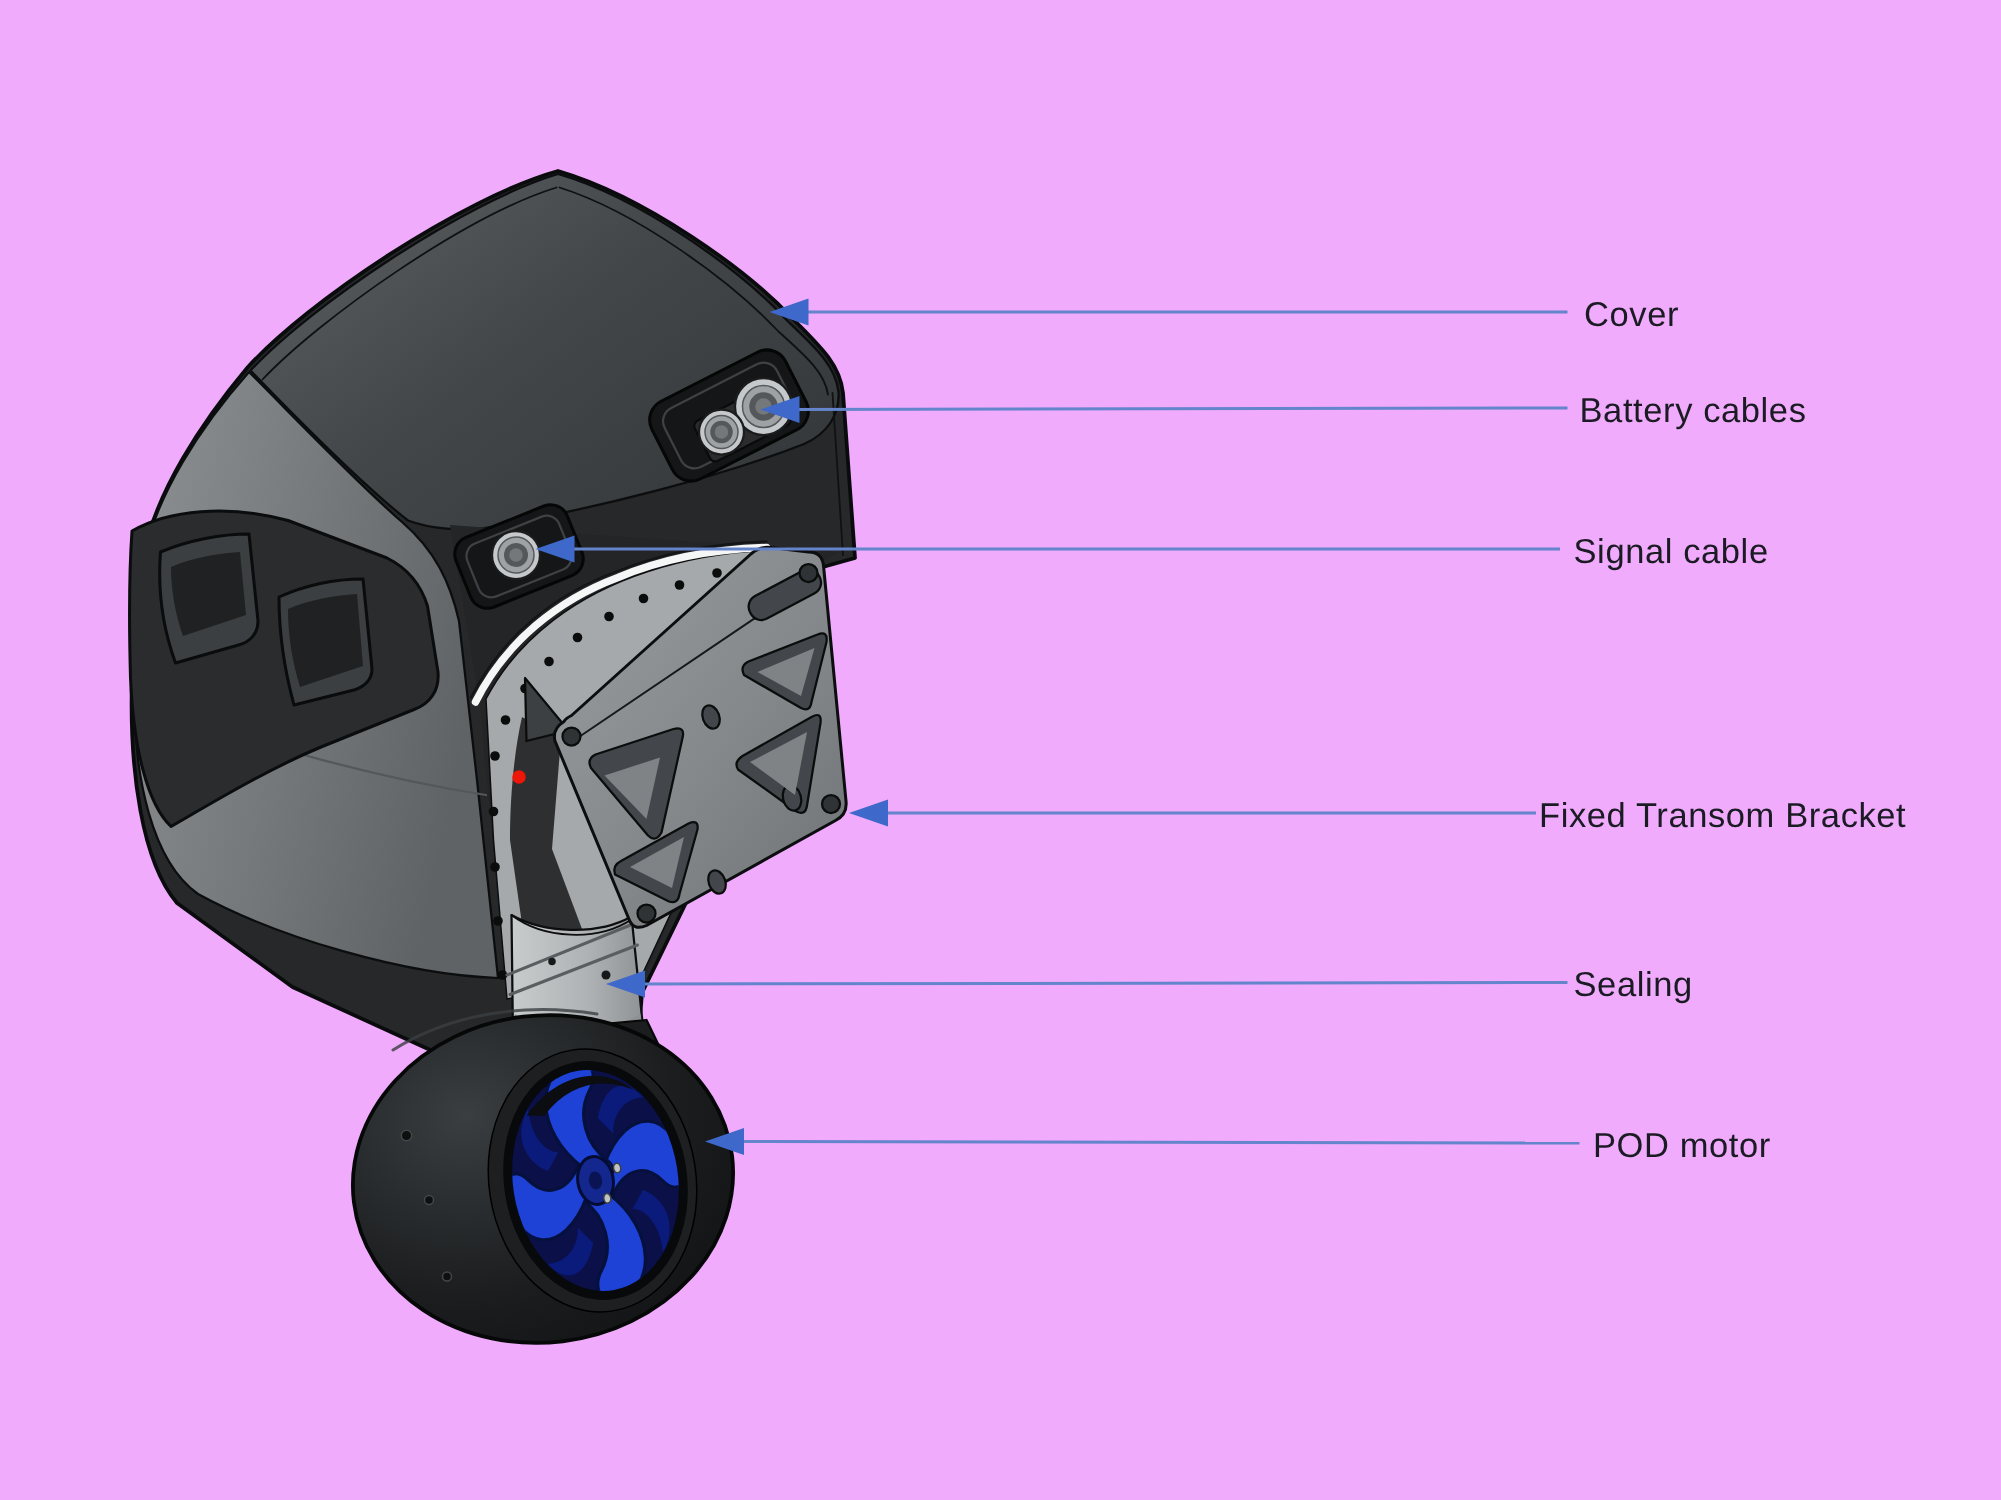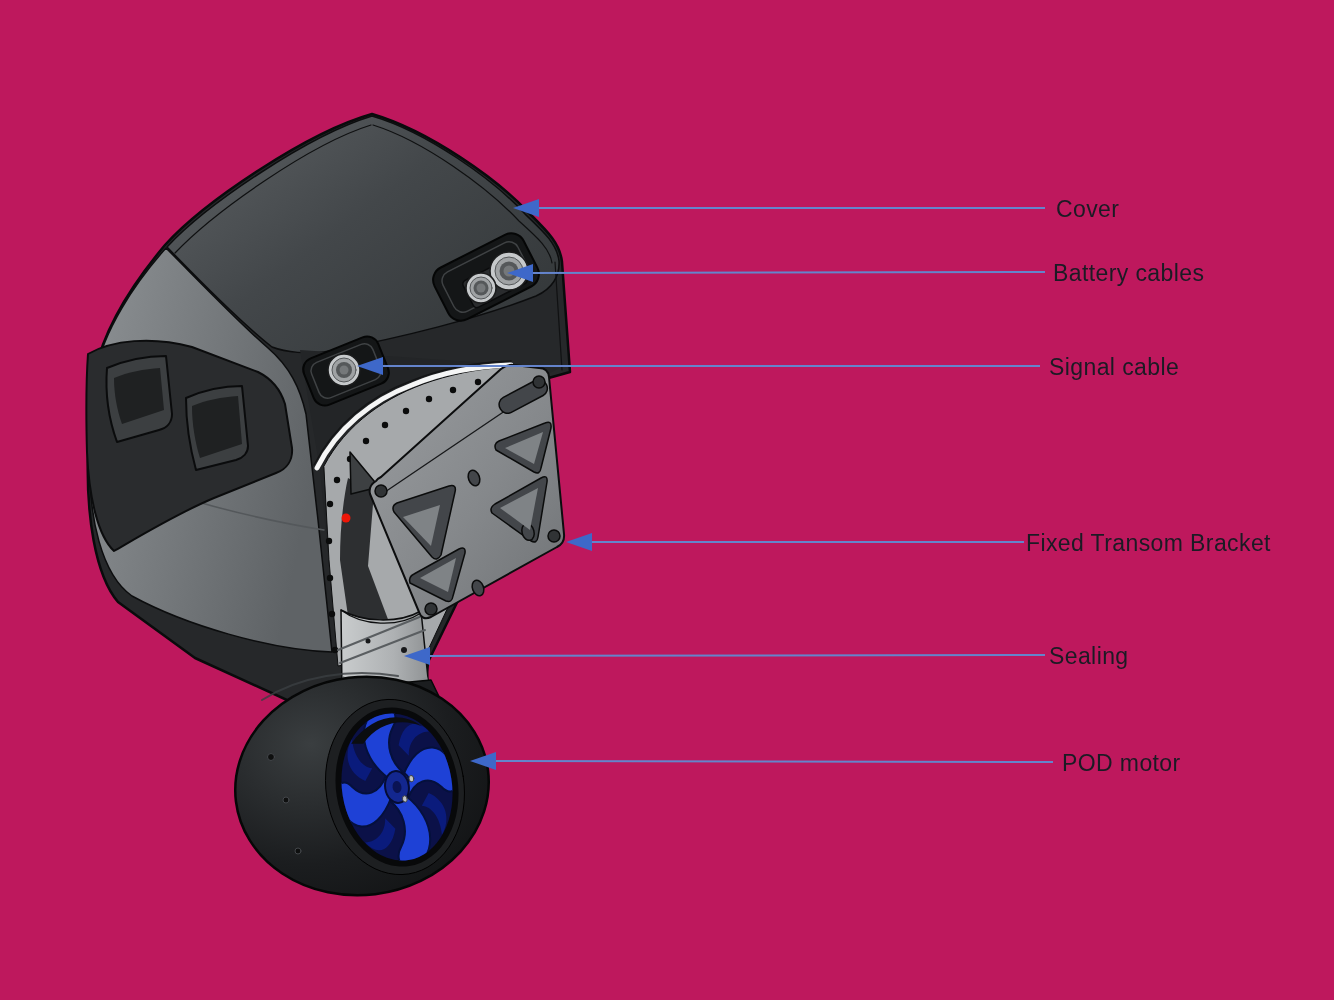--- a/index.html
+++ b/index.html
@@ -1,16 +1,16 @@
 <!DOCTYPE html>
 <html><head>
 <meta charset="utf-8">
 <style>
   html,body{margin:0;padding:0;background:#ffffff;}
-  #canvas{position:relative;width:1334px;height:1000px;background:#be185d;overflow:hidden;
+  #canvas{position:relative;width:1334px;height:1000px;background:#f0abfc;overflow:hidden;
           font-family:"Liberation Sans",sans-serif;}
   svg{position:absolute;left:0;top:0;}
   .callout-text{font-family:"Liberation Sans",sans-serif;fill:#1b1b24;letter-spacing:.4px;}
   path,ellipse,circle,rect,line,polygon{vector-effect:non-scaling-stroke;}
 </style>
 </head>
 <body>
 
 <div id="canvas">
 <svg id="diagram" width="1334" height="1000" viewBox="0 0 1334 1000">

